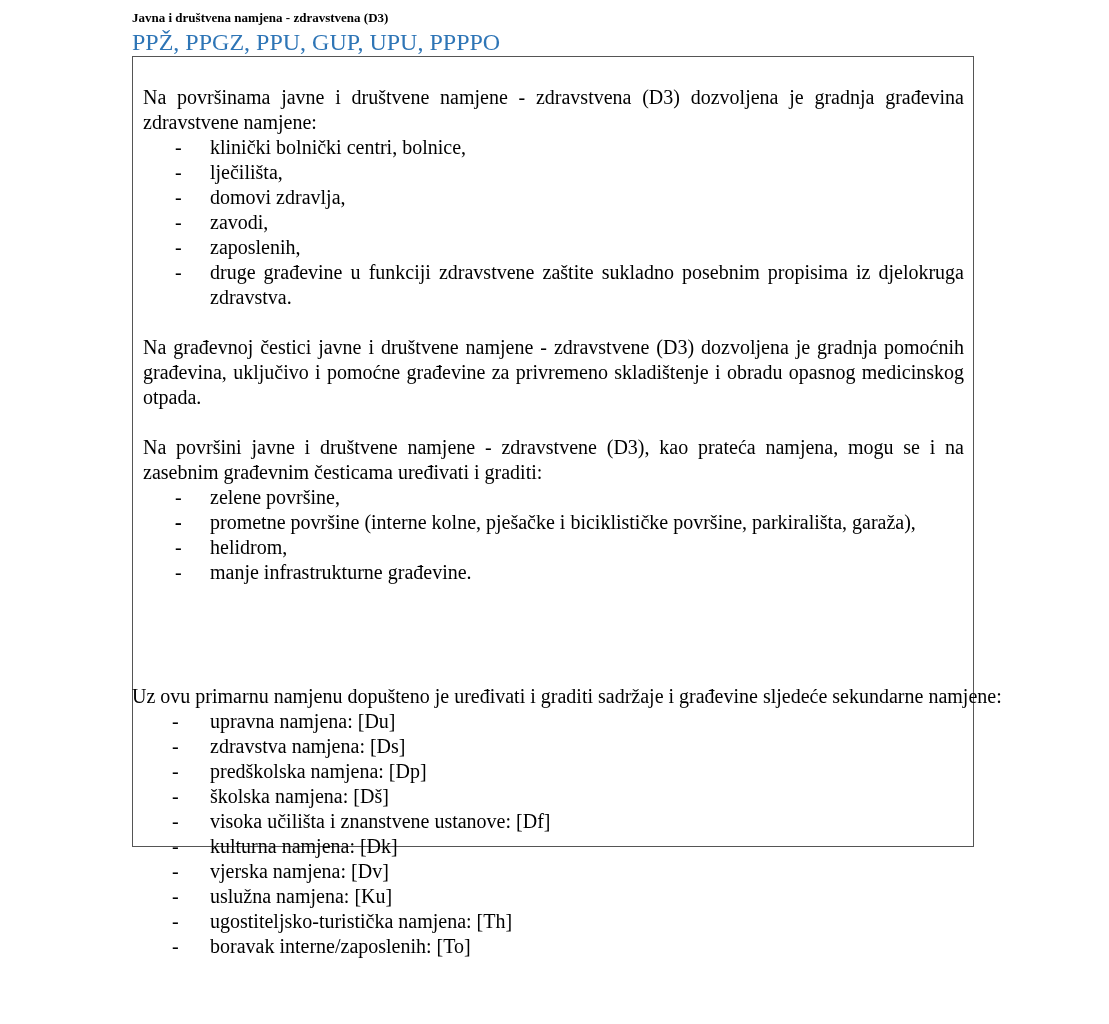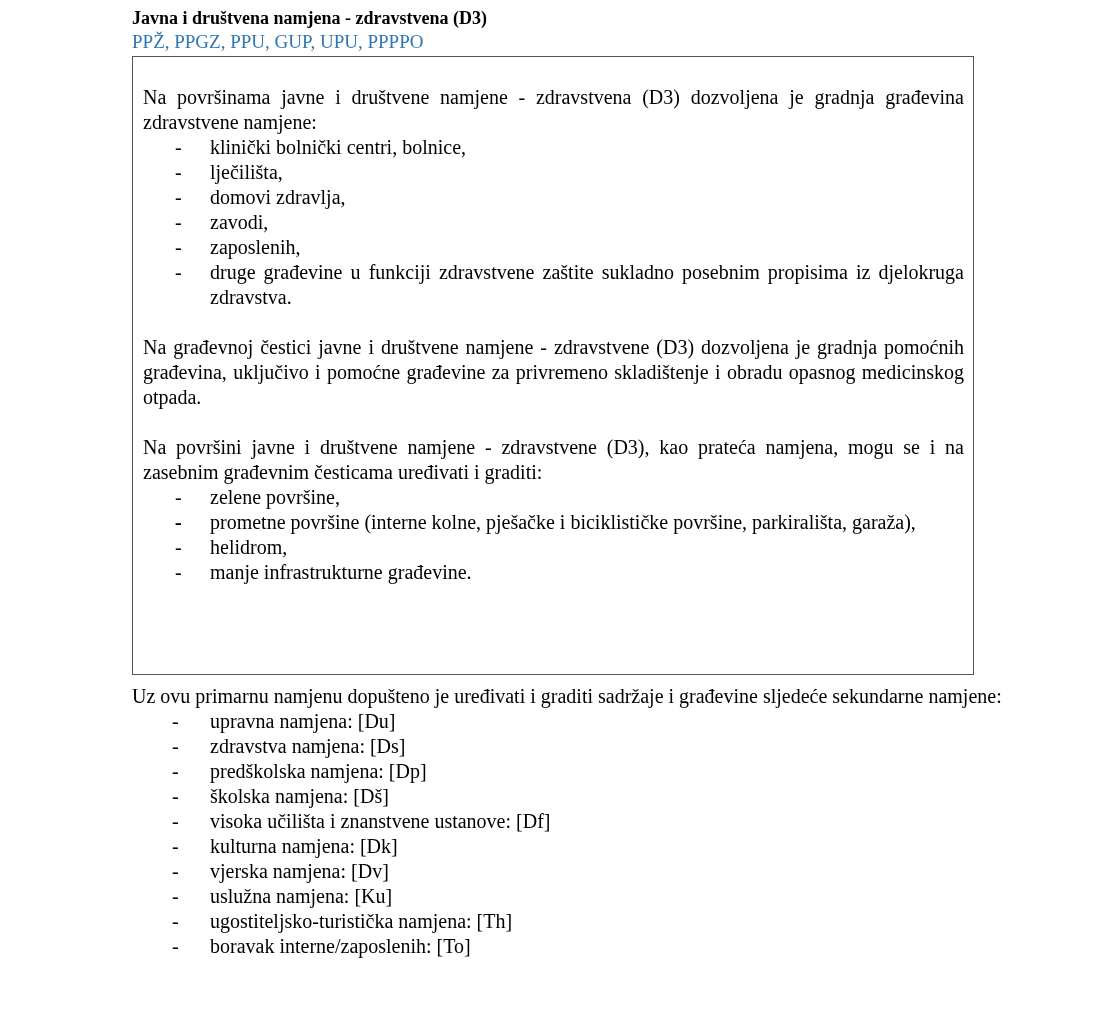--- a/index.html
+++ b/index.html
@@ -17,36 +17,36 @@
     font-size: 20px;
   }
   .doc {
     position: absolute;
     left: 132px;
     top: 6px;
     width: 900px;
   }
   .title {
     font-weight: bold;
-    font-size: 18px;
+    font-size: 13px;
     line-height: 24px;
     margin: 0;
   }
   .subtitle {
     color: #2e75b6;
-    font-size: 19px;
+    font-size: 24px;
     line-height: 24px;
     margin: 0;
   }
   .box {
     position: absolute;
     left: 0px;
     top: 50px;
     width: 842px;
-    height: 619px;
+    height: 791px;
     border: 1.5px solid #555555;
     box-sizing: border-box;
     padding: 28px 9px 0 10px;
   }
   p.para {
     margin: 0;
     line-height: 25px;
     text-align: justify;
   }
   .gap {

